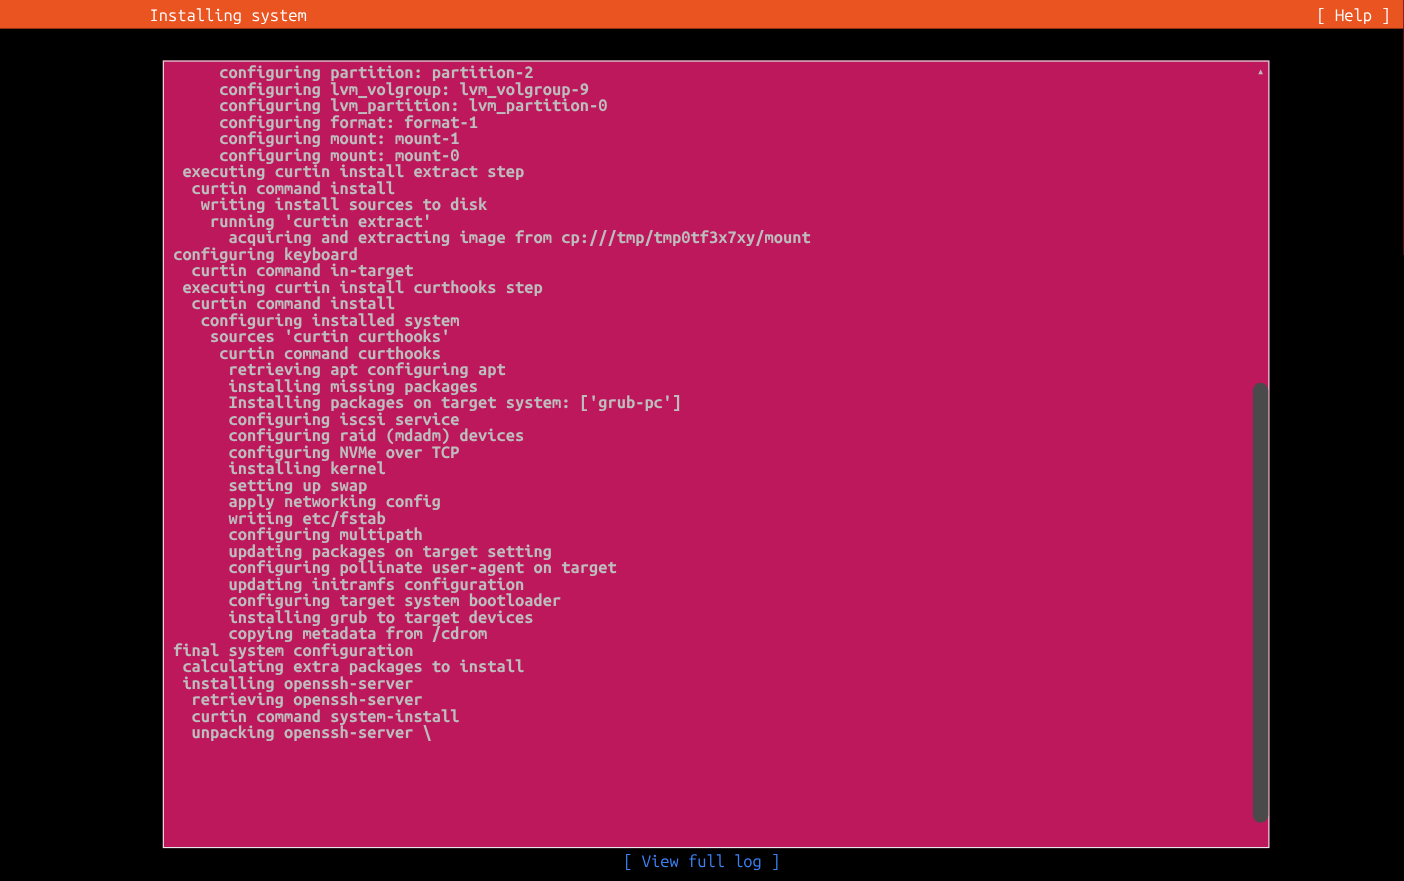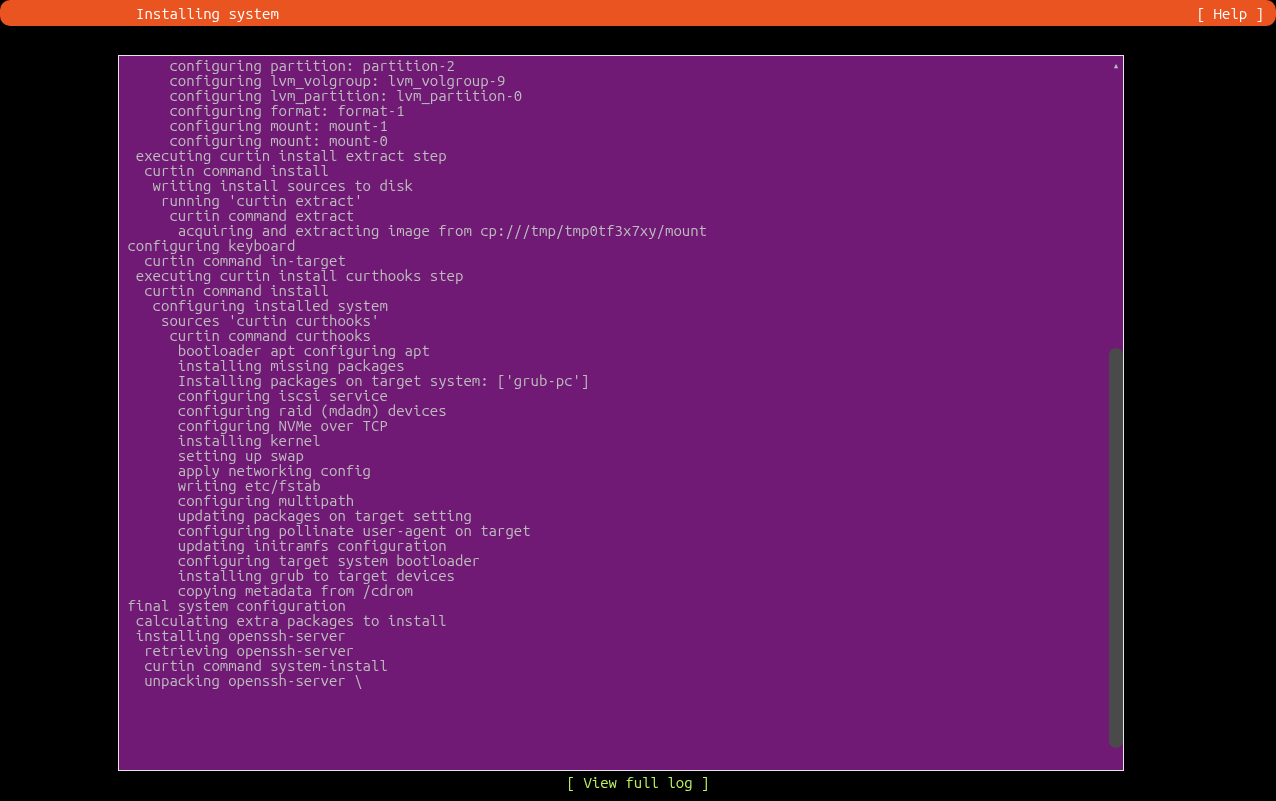--- a/index.html
+++ b/index.html
@@ -14,32 +14,32 @@
     }
     .header {
       width: 100%;
       height: 26px;
       background: #e95420;
       display: flex;
       justify-content: space-between;
       align-items: center;
       padding: 0 12px 0 136px;
       color: #fff;
-      border-radius: 10px;
     }
     .header-title { font-weight: normal; }
     .header-help { cursor: pointer; }
     .log-panel {
       position: absolute;
       top: 55px;
-      left: 118px;
+      left: 148px;
       width: 1006px;
       height: 716px;
       border: 1px solid #e6e6e6;
-      background: #701a75;
+      background: #be185d;
+      font-weight: bold;
     }
     .log-content {
       padding: 2px 8px 2px 0;
       height: 100%;
       overflow: hidden;
       color: #bdbdbd;
       line-height: 15px;
       font-size: 15px;
     }
     .log-line {
@@ -65,21 +65,21 @@
       height: 400px;
       background: #4a4a4a;
       border-radius: 7px;
     }
     .footer {
       position: absolute;
       bottom: 10px;
       left: 0;
       width: 100%;
       text-align: center;
-      color: #bef264;
+      color: #3b82f6;
     }
     .footer-btn {
       display: inline-block;
       cursor: pointer;
     }
   </style>
 </head>
 <body>
 
 <div class="header">
@@ -92,30 +92,29 @@
       <div class="log-line">      configuring partition: partition-2</div>
       <div class="log-line">      configuring lvm_volgroup: lvm_volgroup-9</div>
       <div class="log-line">      configuring lvm_partition: lvm_partition-0</div>
       <div class="log-line">      configuring format: format-1</div>
       <div class="log-line">      configuring mount: mount-1</div>
       <div class="log-line">      configuring mount: mount-0</div>
       <div class="log-line">  executing curtin install extract step</div>
       <div class="log-line">   curtin command install</div>
       <div class="log-line">    writing install sources to disk</div>
       <div class="log-line">     running 'curtin extract'</div>
-      <div class="log-line">      curtin command extract</div>
       <div class="log-line">       acquiring and extracting image from cp:///tmp/tmp0tf3x7xy/mount</div>
       <div class="log-line"> configuring keyboard</div>
       <div class="log-line">   curtin command in-target</div>
       <div class="log-line">  executing curtin install curthooks step</div>
       <div class="log-line">   curtin command install</div>
       <div class="log-line">    configuring installed system</div>
       <div class="log-line">     sources 'curtin curthooks'</div>
       <div class="log-line">      curtin command curthooks</div>
-      <div class="log-line">       bootloader apt configuring apt</div>
+      <div class="log-line">       retrieving apt configuring apt</div>
       <div class="log-line">       installing missing packages</div>
       <div class="log-line">       Installing packages on target system: ['grub-pc']</div>
       <div class="log-line">       configuring iscsi service</div>
       <div class="log-line">       configuring raid (mdadm) devices</div>
       <div class="log-line">       configuring NVMe over TCP</div>
       <div class="log-line">       installing kernel</div>
       <div class="log-line">       setting up swap</div>
       <div class="log-line">       apply networking config</div>
       <div class="log-line">       writing etc/fstab</div>
       <div class="log-line">       configuring multipath</div>

